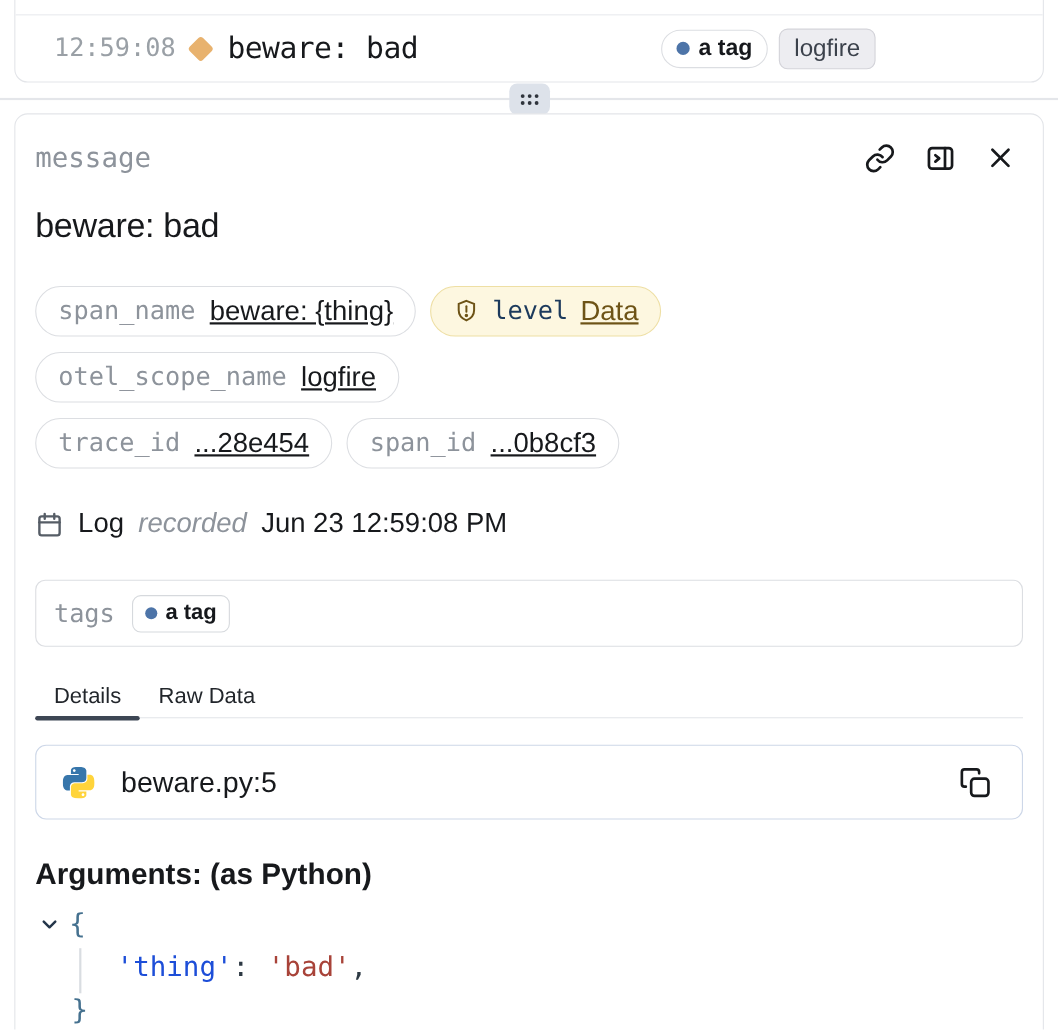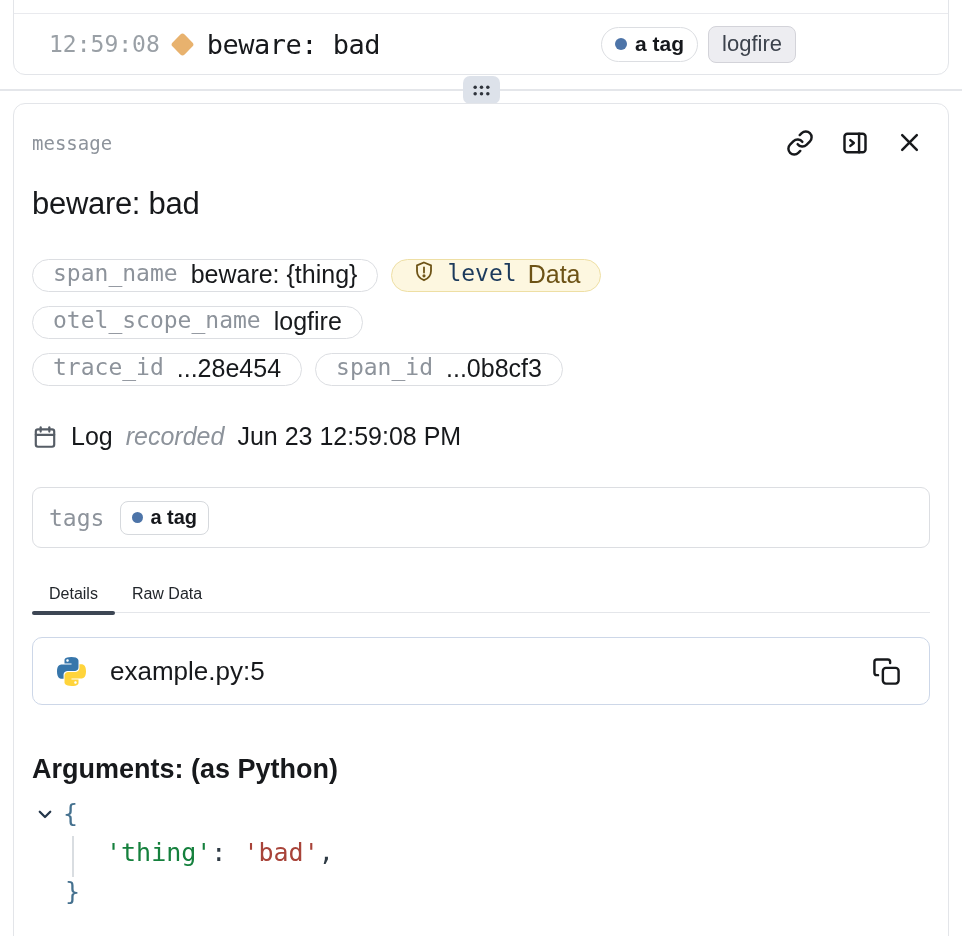--- a/index.html
+++ b/index.html
@@ -28,67 +28,67 @@
   .split-line { position:absolute; left:0; right:0; top:89px; height:1.5px; background:#e4e6ea; }
   .drag-handle { position:absolute; left:463px; top:76px; width:37px; height:28px;
                  background:#dde2ea; border-radius:7px; display:flex; align-items:center;
                  justify-content:center; cursor:row-resize; }
 
   
   .panel { position:absolute; left:13px; right:13px; top:103px; height:880px;
            border:1.5px solid #e3e5e9; border-radius:12px; background:#fff;
            padding:25px 18px 40px 18px; }
   .panel-header { display:flex; align-items:center; }
-  .panel-label { font-family:"DejaVu Sans Mono", monospace; font-size:19px; color:#8d939b; }
+  .panel-label { font-family:"DejaVu Sans Mono", monospace; font-size:25px; color:#8d939b; }
   .header-icons { margin-left:auto; display:flex; align-items:center; gap:27px; padding-right:6px; }
   .icon-btn { width:28px; height:28px; cursor:pointer; display:inline-flex; }
   .panel-title { font-size:31px; font-weight:400; color:#17191c; margin-top:29px; letter-spacing:-0.3px; }
 
   .pill-rows { margin-top:37px; }
   .pill-row { display:flex; gap:13px; margin-bottom:14px; }
-  .pill { display:inline-flex; align-items:flex-start; gap:13px; height:33px; padding:0 20px;
+  .pill { display:inline-flex; align-items:center; gap:13px; height:46px; padding:0 20px;
           border:1.5px solid #dcdee2; border-radius:24px; background:#fff; cursor:pointer; }
   .pill-key { font-family:"DejaVu Sans Mono", monospace; font-size:23px; color:#8d939b; }
-  .pill-value { font-size:25px; color:#17191c; }
+  .pill-value { font-size:25px; color:#17191c;text-decoration:underline; }
   .pill.warn { background:#fdf7e0; border-color:#eedfa4; gap:11px; }
   .pill.warn .pill-key { color:#1c3a5c; }
   .pill.warn .pill-value { color:#6d5316; }
 
   .recorded-row { margin-top:36px; display:flex; align-items:center; gap:13px; font-size:25px; }
   .recorded-row .dim { color:#8d939b;font-style:italic; }
 
   .tags-box { margin-top:36px; height:61px; border:1.5px solid #dcdee2; border-radius:9px;
               display:flex; align-items:center; gap:16px; padding:0 16px; }
   .tags-label { font-family:"DejaVu Sans Mono", monospace; font-size:23px; color:#8d939b; }
   .tag-chip { display:inline-flex; align-items:center; gap:7px; height:34px; padding:0 11px;
               border:1.5px solid #d6d9dd; border-radius:8px; background:#fff; cursor:pointer; }
   .tag-chip .tag-dot { width:11px; height:11px; }
   .tag-chip b { font-size:20px; font-weight:700; color:#16181c; }
 
   .tabs { margin-top:27px; display:flex; border-bottom:1.5px solid #e4e6ea; }
-  .tab { position:relative; padding:0 17px; height:37px; font-size:16px; color:#22262b;
+  .tab { position:relative; padding:0 17px; height:37px; font-size:20px; color:#22262b;
          display:flex; align-items:center; cursor:pointer; }
   .tab.active::after { content:""; position:absolute; left:0; right:0; bottom:-2.5px;
                        height:3.5px; background:#3d4654; border-radius:2px; }
 
   .file-box { margin-top:24px; height:68px; border:1.5px solid #cdd7e8; border-radius:10px;
               display:flex; align-items:center; padding:0 28px 0 24px; gap:24px; cursor:pointer; }
   .file-name { font-size:26px; color:#17191c; }
   .copy-btn { margin-left:auto; width:29px; height:29px; cursor:pointer; display:inline-flex; }
 
-  .args-heading { margin-top:49px; font-size:27px; font-weight:700; color:#17191c; }
+  .args-heading { margin-top:35px; font-size:27px; font-weight:700; color:#17191c; }
 
   .code { position:relative; margin-top:9px; font-family:"DejaVu Sans Mono", monospace;
           font-size:25px; color:#2e3a44; }
   .code-line { height:39px; display:flex; align-items:center; }
   .code-chevron { width:18px; height:18px; margin:0 9px 0 4px; cursor:pointer; flex:0 0 auto; }
   .brace { color:#45718f; }
   .code-entry { padding-left:74px; }
   .code-close { padding-left:33px; }
-  .code-key { color:#15803d; }
+  .code-key { color:#1d4ed8; }
   .code-sep { color:#2e3a44; margin-right:17px; }
   .code-str { color:#a84339; }
   .indent-guide { position:absolute; left:40px; top:42px; height:41px; width:2px; background:#d9dde1; }
 </style>
 </head>
 <body>
 
 <div class="top-card">
   <div class="prev-row-stub"></div>
   <div class="log-row">
@@ -205,21 +205,21 @@
   <div class="tabs">
     <div class="tab active">Details</div>
     <div class="tab">Raw Data</div>
   </div>
 
   <div class="file-box">
     <svg width="29" height="29" viewBox="0 0 24 24">
       <path fill="#3776ab" d="M11.914 0C5.82 0 6.2 2.656 6.2 2.656l.007 2.752h5.814v.826H3.9S0 5.789 0 11.969c0 6.18 3.403 5.96 3.403 5.96h2.03v-2.867s-.109-3.42 3.35-3.42h5.766s3.24.052 3.24-3.148V3.202S18.28 0 11.913 0zM8.708 1.85c.578 0 1.046.468 1.046 1.047 0 .578-.468 1.046-1.046 1.046-.579 0-1.046-.468-1.046-1.046 0-.579.467-1.047 1.046-1.047z"></path>
       <path fill="#ffd43b" d="M12.087 24c6.092 0 5.712-2.656 5.712-2.656l-.007-2.752h-5.814v-.826h8.123s3.9.445 3.9-5.735c0-6.18-3.404-5.96-3.404-5.96h-2.03v2.867s.109 3.42-3.35 3.42H9.452s-3.24-.052-3.24 3.148v5.292S5.72 24 12.087 24zm3.206-1.85c-.579 0-1.046-.468-1.046-1.047 0-.578.467-1.046 1.046-1.046.578 0 1.046.468 1.046 1.046 0 .579-.468 1.047-1.046 1.047z"></path>
     </svg>
-    <span class="file-name">example.py:5</span>
+    <span class="file-name">beware.py:5</span>
     <span class="copy-btn">
       <svg width="29" height="29" viewBox="0 0 24 24" fill="none" stroke="#17191c" stroke-width="2" stroke-linecap="round" stroke-linejoin="round">
         <rect x="9" y="9" width="13" height="13" rx="2.5"></rect>
         <path d="M5 15H4a2 2 0 0 1-2-2V4a2 2 0 0 1 2-2h9a2 2 0 0 1 2 2v1"></path>
       </svg>
     </span>
   </div>
 
   <div class="args-heading">Arguments: (as Python)</div>
 

